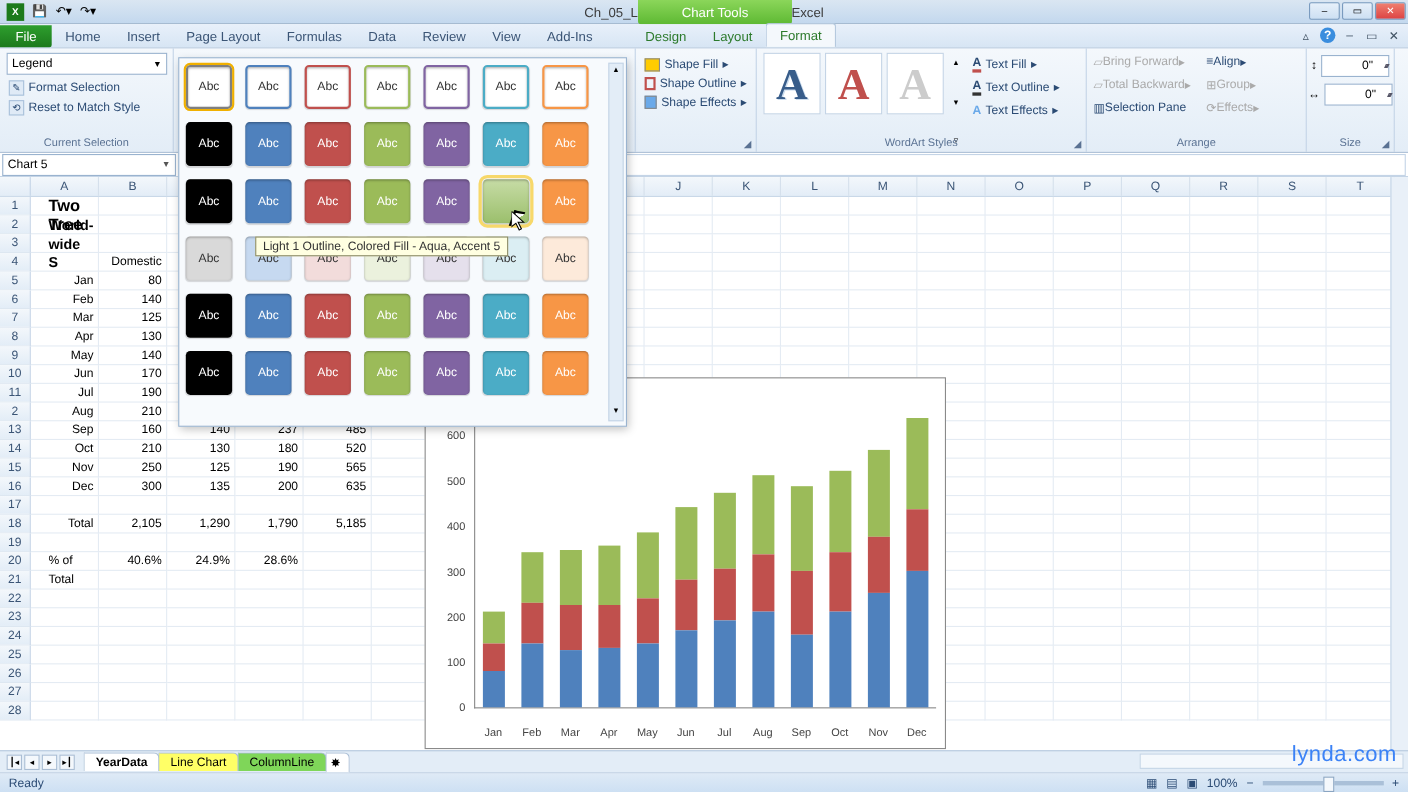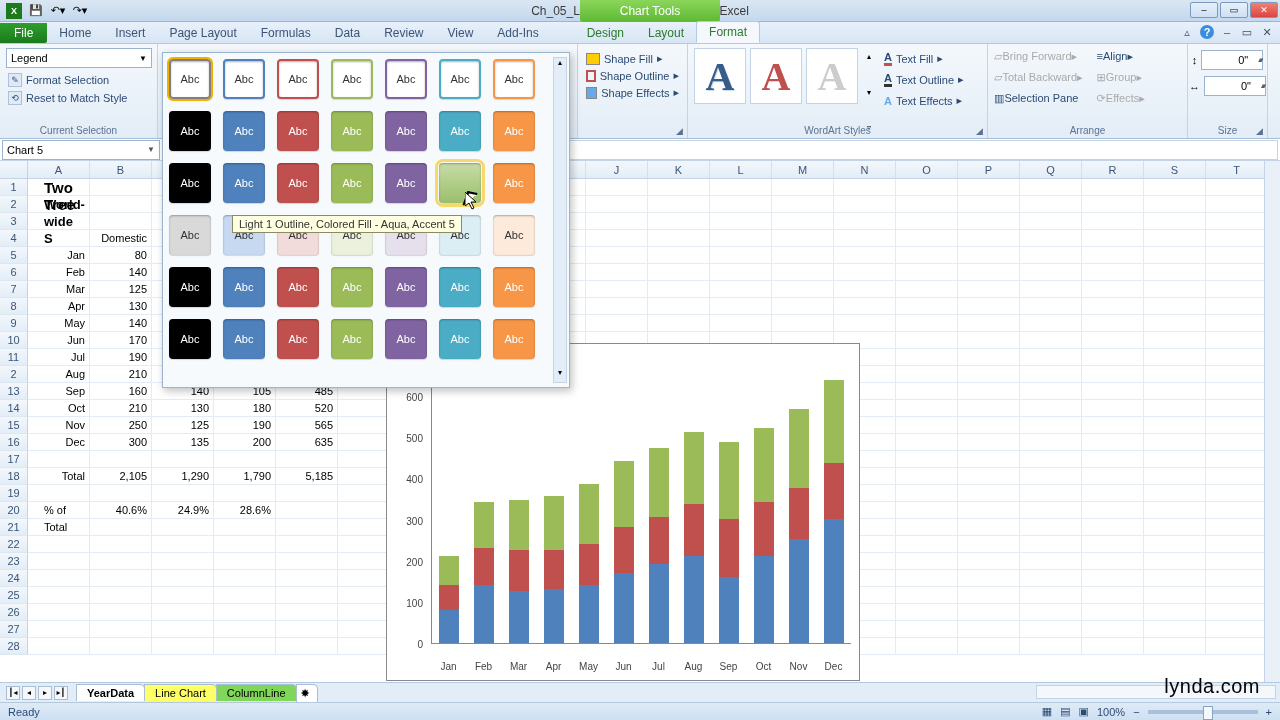--- a/index.html
+++ b/index.html
@@ -109,21 +109,21 @@
 .tab.grn{ background:#7fd659;}
 .tab.act{ background:#fff; font-weight:bold;}
 .sheet-tabs .hscroll{ position:absolute; right:4px; top:2px; width:240px; height:14px; background:#f4f8fc; border:1px solid #c4d4e6;}
 
 
 .statusbar { height:18px; background:linear-gradient(#dfeaf6,#cde0f3); border-top:1px solid #b5c9de; display:flex; align-items:center; padding:0 8px; font-size:11px; color:#2b4b74; justify-content:space-between;}
 .statusbar .right{ display:flex; align-items:center; gap:8px;}
 .zoom-slider{ width:110px; height:4px; background:#aac0d8; position:relative;}
 .zoom-slider::before{content:""; position:absolute; left:50%; top:-4px; width:8px; height:12px; background:#f4f8fc; border:1px solid #8aa5c2;}
 
-.watermark { position:absolute; right:20px; bottom:22px; font-size:20px; color:#000000; font-weight:300; letter-spacing:.5px; z-index:2;}
+.watermark { position:absolute; right:10px; bottom:22px; font-size:20px; color:#3b82f6; font-weight:300; letter-spacing:.5px; z-index:2;}
 
 .vscroll{ position:absolute; right:0; top:0; bottom:0; width:16px; background:#e9f0f8; border-left:1px solid #c4d4e6;}
 </style>
 </head>
 <body>
 
 <div class="titlebar">
   <div class="qat">
     <span class="icon" style="background:#1c7a1c;color:#fff;font-weight:bold;font-size:9px;width:16px;height:16px;display:flex;align-items:center;justify-content:center;">X</span>
     <span class="icon" style="color:#2a5caa">💾</span>
@@ -542,21 +542,21 @@
         <div class="cell"></div>
         <div class="cell"></div>
         <div class="cell"></div>
         <div class="cell"></div>
       </div>
       <div class="row">
         <div class="rownum">13</div>
         <div class="cell b">Sep</div>
         <div class="cell">160</div>
         <div class="cell">140</div>
-        <div class="cell">105</div>
+        <div class="cell">237</div>
         <div class="cell">485</div>
         <div class="cell"></div>
         <div class="cell"></div>
         <div class="cell"></div>
         <div class="cell"></div>
         <div class="cell"></div>
         <div class="cell"></div>
         <div class="cell"></div>
         <div class="cell"></div>
         <div class="cell"></div>

